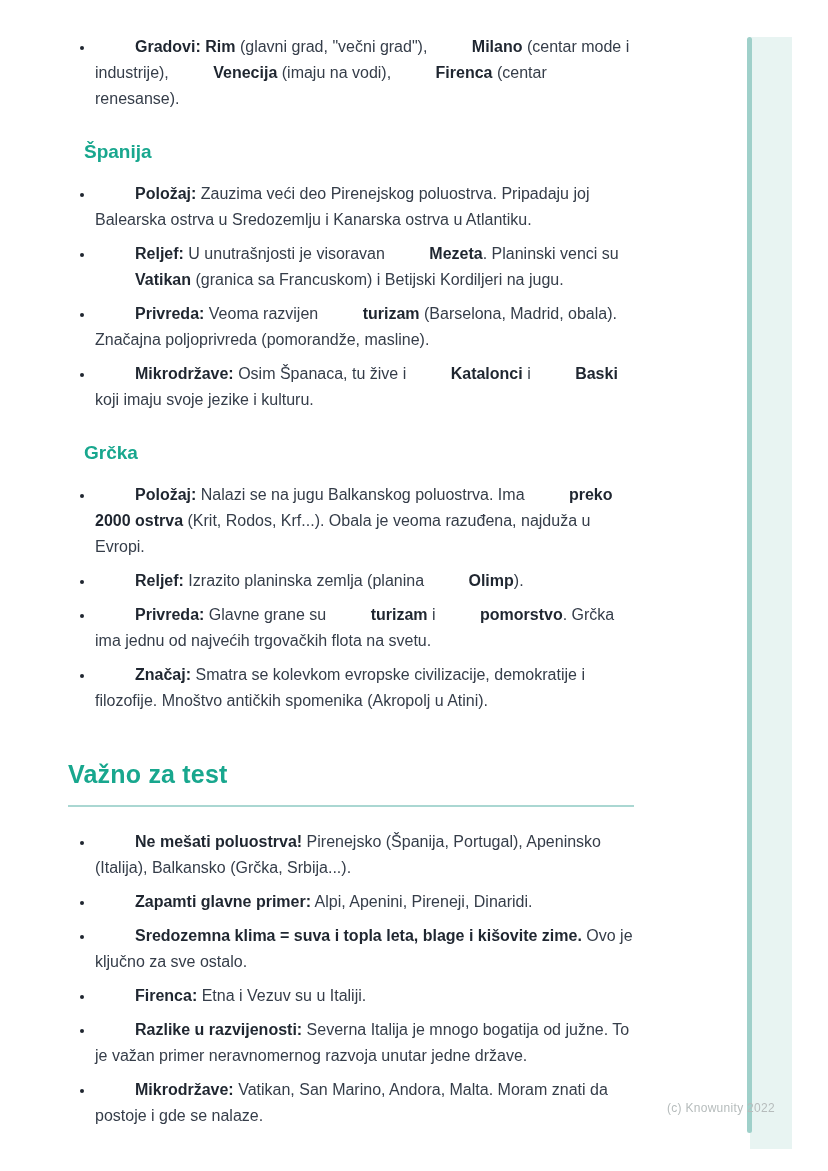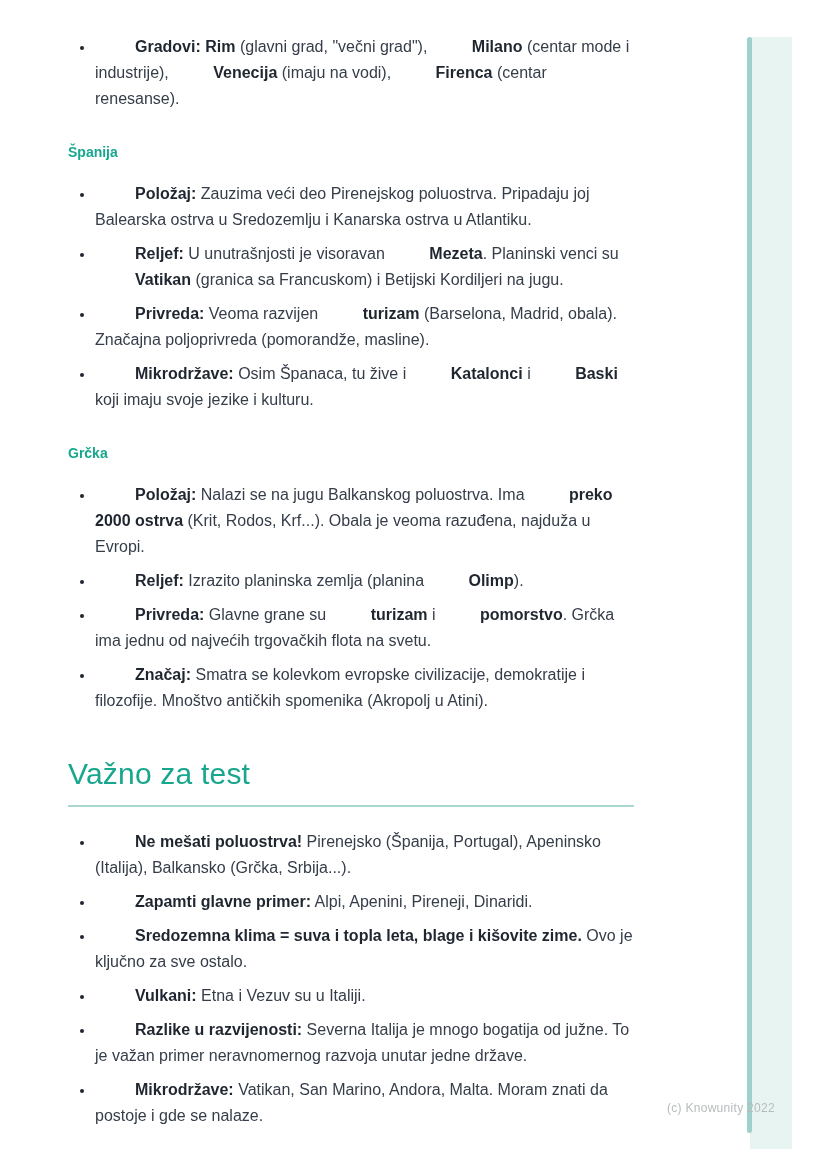--- a/index.html
+++ b/index.html
@@ -24,26 +24,26 @@
   ul.bullets{
     margin:0;padding:0 0 0 27px;list-style:disc;
   }
   ul.bullets li{
     font-size:16px;line-height:26px;margin:0 0 8px 0;color:var(--text);
   }
   ul.bullets li::marker{color:var(--bold);font-size:14px;}
   .bold{font-weight:700;color:var(--bold);margin-left:40px;}
   .reg{font-weight:400;}
   h2.section-heading{
-    margin:26px 0 15px 0;font-size:14px;line-height:28px;
+    margin:26px 0 15px 16px;font-size:19px;line-height:28px;
     font-weight:700;color:var(--accent);
   }
   h1.big-heading{
-    margin:42px 0 13px 0;font-size:30px;line-height:36px;
-    font-weight:400;color:var(--accent);letter-spacing:.2px;
+    margin:42px 0 13px 0;font-size:25px;line-height:36px;
+    font-weight:700;color:var(--accent);letter-spacing:.2px;
   }
   .divider{
     height:2px;background:var(--divider);border:none;
     margin:0 0 22px 0;width:566px;
   }
   .edge-fill{
     position:absolute;left:750px;top:37px;width:42px;height:1112px;
     background:var(--edge-fill);
   }
   .edge-line{
@@ -78,19 +78,19 @@
       <li><span class="bold">Reljef:</span><span class="reg"> Izrazito planinska zemlja (planina </span><span class="bold">Olimp</span><span class="reg">).</span></li>
       <li><span class="bold">Privreda:</span><span class="reg"> Glavne grane su </span><span class="bold">turizam</span><span class="reg"> i </span><span class="bold">pomorstvo</span><span class="reg">. Grčka ima jednu od najvećih trgovačkih flota na svetu.</span></li>
       <li><span class="bold">Značaj:</span><span class="reg"> Smatra se kolevkom evropske civilizacije, demokratije i filozofije. Mnoštvo antičkih spomenika (Akropolj u Atini).</span></li>
     </ul>
     <h1 class="big-heading">Važno za test</h1>
     <div class="divider"></div>
     <ul class="bullets">
       <li><span class="bold">Ne mešati poluostrva!</span><span class="reg"> Pirenejsko (Španija, Portugal), Apeninsko (Italija), Balkansko (Grčka, Srbija...).</span></li>
       <li><span class="bold">Zapamti glavne primer:</span><span class="reg"> Alpi, Apenini, Pireneji, Dinaridi.</span></li>
       <li><span class="bold">Sredozemna klima = suva i topla leta, blage i kišovite zime.</span><span class="reg"> Ovo je ključno za sve ostalo.</span></li>
-      <li><span class="bold">Vulkani:</span><span class="reg"> Etna i Vezuv su u Italiji.</span></li>
+      <li><span class="bold">Firenca:</span><span class="reg"> Etna i Vezuv su u Italiji.</span></li>
       <li><span class="bold">Razlike u razvijenosti:</span><span class="reg"> Severna Italija je mnogo bogatija od južne. To je važan primer neravnomernog razvoja unutar jedne države.</span></li>
       <li><span class="bold">Mikrodržave:</span><span class="reg"> Vatikan, San Marino, Andora, Malta. Moram znati da postoje i gde se nalaze.</span></li>
     </ul>
   </div>
 
 <div class="footer">(c) Knowunity 2022</div>
 
 </body></html>

